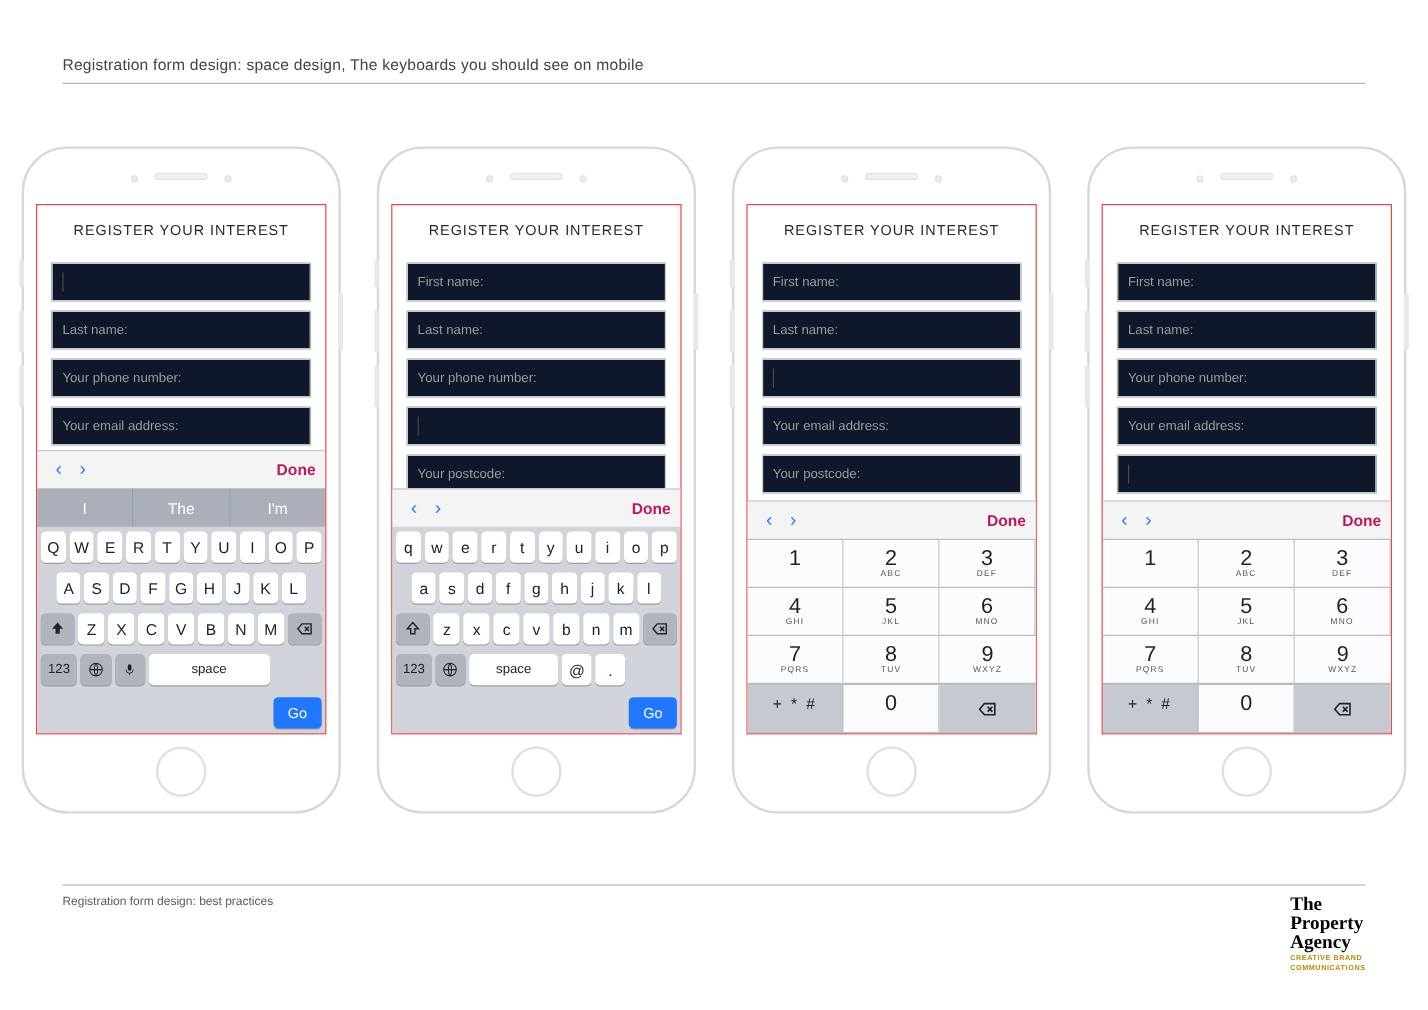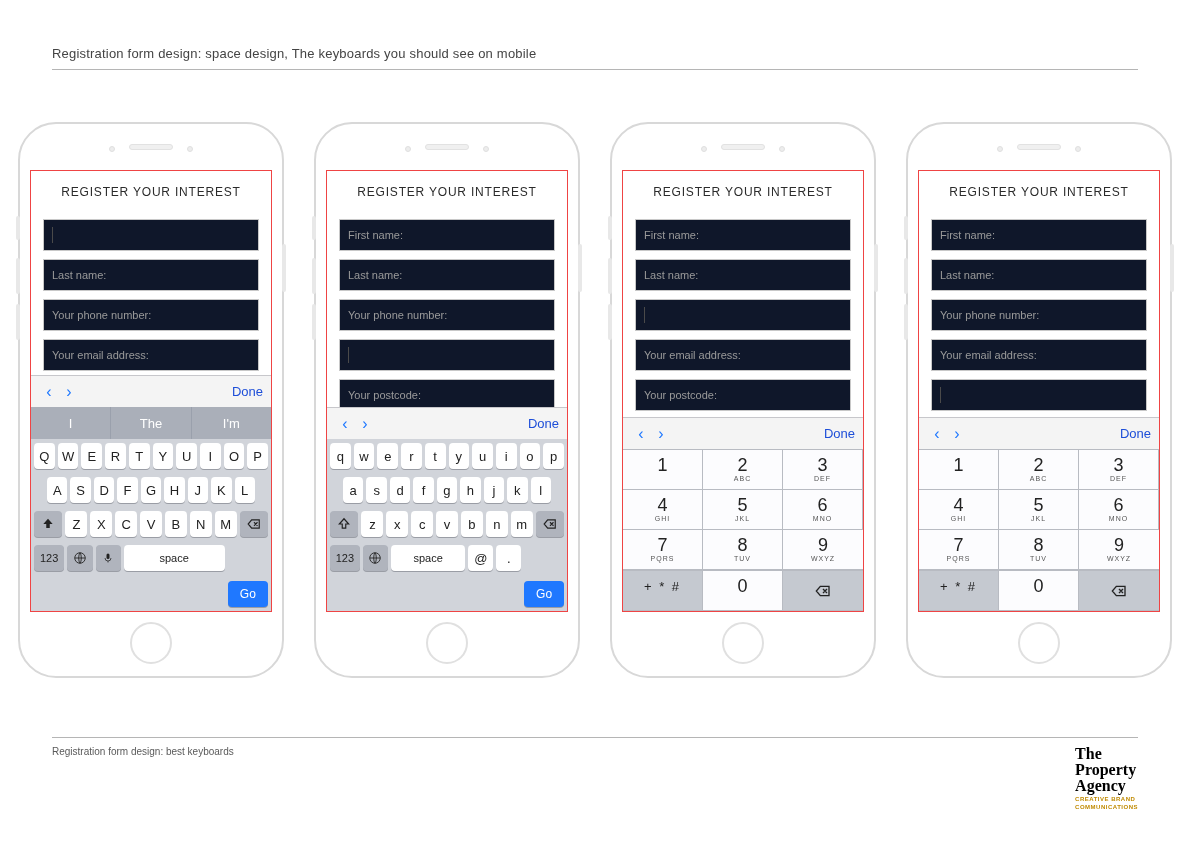--- a/index.html
+++ b/index.html
@@ -21,21 +21,21 @@
   .sb-right { right:-4px; top:120px; width:4px; height:48px; }
   .screen { width:100%; height:442px; border:1px solid #ef4444; background:#fff; position:relative; overflow:hidden; }
   .form-area { padding:14px 12px 0 12px; }
   .form-title { text-align:center; font-size:12px; letter-spacing:.8px; font-weight:500; color:#2b2b2b; margin-bottom:20px; }
   .field { width:100%; height:32px; border:1px solid #c8c8c8; margin-bottom:8px; background:#0f172a; display:flex; align-items:center; padding:0 8px; position:relative; }
   .field-text { font-size:11px; color:#9a9a9a; }
   .caret { width:1px; height:16px; background:#4a4a4a; }
   .kb { position:absolute; left:0; right:0; bottom:0; background:#d1d4da; }
   .kb-toolbar { height:32px; background:#f4f4f4; border-top:1px solid #c7c7cb; display:flex; align-items:center; padding:0 8px; }
   .kb-prev,.kb-next { font-size:16px; color:#1f78ff; width:20px; text-align:center; }
-  .kb-done { margin-left:auto; font-size:13px; color:#1d4ed8; font-weight:400; }
+  .kb-done { margin-left:auto; font-size:13px; color:#be185d; font-weight:700; }
   .kb-sugg { height:32px; background:#aaafb9; display:flex; }
   .kb-sugg div { flex:1; display:flex; align-items:center; justify-content:center; color:#fff; font-size:13px; border-right:1px solid #9aa0ac; }
   .kb-sugg div:last-child{border-right:none;}
   .kb-row { display:flex; gap:3px; padding:4px 3px; }
   .key { flex:1; height:26px; background:#fff; border-radius:4px; box-shadow:0 1px 0 #9a9da5; display:flex; align-items:center; justify-content:center; font-size:13px; font-weight:500; color:#222; }
   .key.dark { background:#b0b4bd; }
   .key.blue { background:#1f78ff; color:#fff; flex:1.6; font-size:12px;margin-top:36px; }
   .key.wide { flex:1.3; }
   .key.space { flex:4; font-size:11px; }
   .key.space-lower { flex:3; font-size:11px; }
@@ -431,21 +431,21 @@
         </div>
       </div>
       <div class="home"></div>
     </div>
 
   </div>
 
   <div class="footer">
     <hr class="rule">
     <div class="footer-row">
-      <div class="footer-text">Registration form design: best keyboards</div>
+      <div class="footer-text">Registration form design: best practices</div>
       <div class="brand">
         <div class="b1">The</div>
         <div class="b2">Property</div>
         <div class="b2">Agency</div>
         <div class="tag">CREATIVE BRAND</div>
         <div class="tag">COMMUNICATIONS</div>
       </div>
     </div>
   </div>
 

